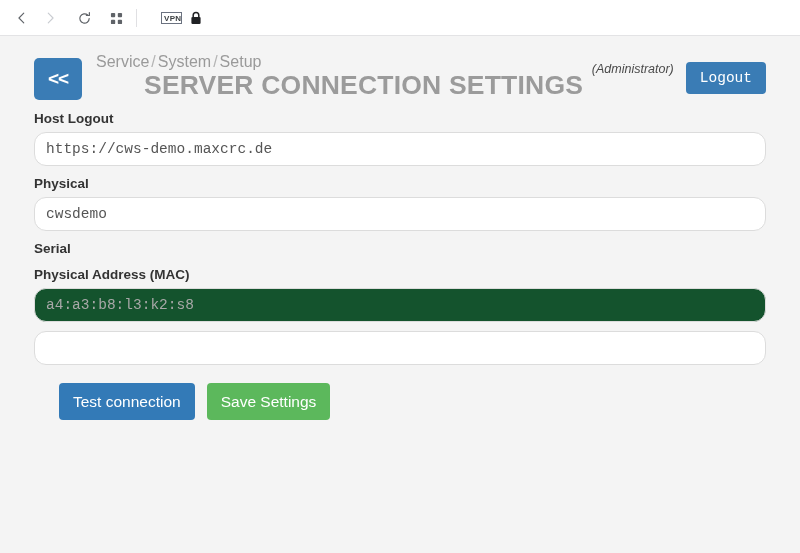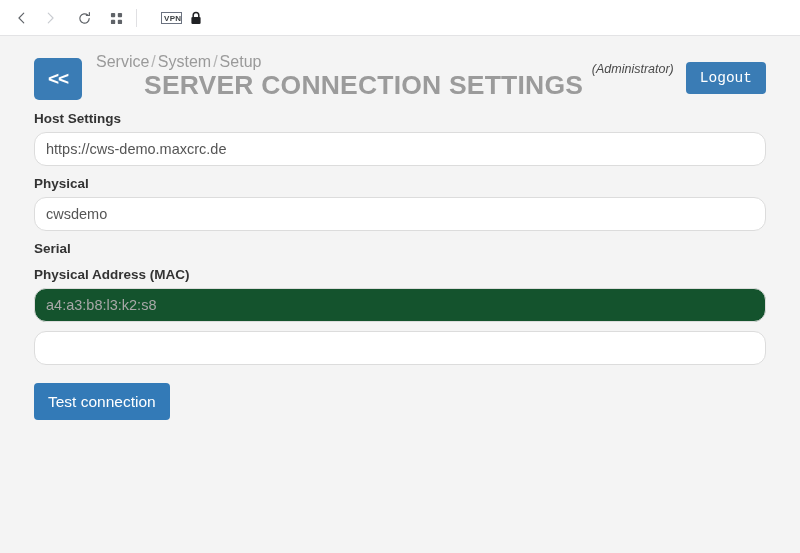--- a/index.html
+++ b/index.html
@@ -169,34 +169,35 @@
     display: block;
     width: 100%;
     box-sizing: border-box;
     height: 34px;
     border: 1px solid #dcdcdc;
     border-radius: 12px;
     background: #ffffff;
     font-size: 14.5px;
     color: #555555;
     padding: 0 11px;
-    font-family: Liberation Sans, sans-serif;
+    font-family: Liberation Mono, monospace;
     outline: none;
   }
   .field-input.disabled {
     background: #14532d;
     color: #a8a8a8;
     border-color: #dcdcdc;
   }
   .field-input::placeholder { color: #a8a8a8; }
 
   .button-row {
     margin-top: 18px;
     display: flex;
     gap: 12px;
+    margin-left: 25px;
   }
   .btn {
     border: none;
     border-radius: 4px;
     color: #ffffff;
     font-size: 15.5px;
     padding: 9px 14px;
     font-family: "Liberation Sans", sans-serif;
     cursor: pointer;
     line-height: 19px;
@@ -257,21 +258,21 @@
     </div>
     <div class="header-right">
       <div class="admin-label">(Administrator)</div>
       <button class="logout-button">Logout</button>
     </div>
   </div>
 
   <form>
 
     <div class="field">
-      <div class="field-label">Host Settings</div>
+      <div class="field-label">Host Logout</div>
       <input class="field-input" type="text" value="https://cws-demo.maxcrc.de" style="">
     </div>
 
     <div class="field">
       <div class="field-label">Physical</div>
       <input class="field-input" type="text" value="cwsdemo" style="">
     </div>
 
     <div class="field">
       <div class="field-label">Serial</div>
@@ -281,16 +282,17 @@
       <div class="field-label">Physical Address (MAC)</div>
       <input class="field-input disabled" type="text" disabled="" value="a4:a3:b8:l3:k2:s8" style="">
     </div>
 
     <div class="field">
       <input class="field-input" type="password" value="" style="">
     </div>
 
     <div class="button-row">
       <button class="btn btn-primary">Test connection</button>
+      <button class="btn btn-success">Save Settings</button>
     </div>
 
   </form>
 </div>
 
 </body></html>

